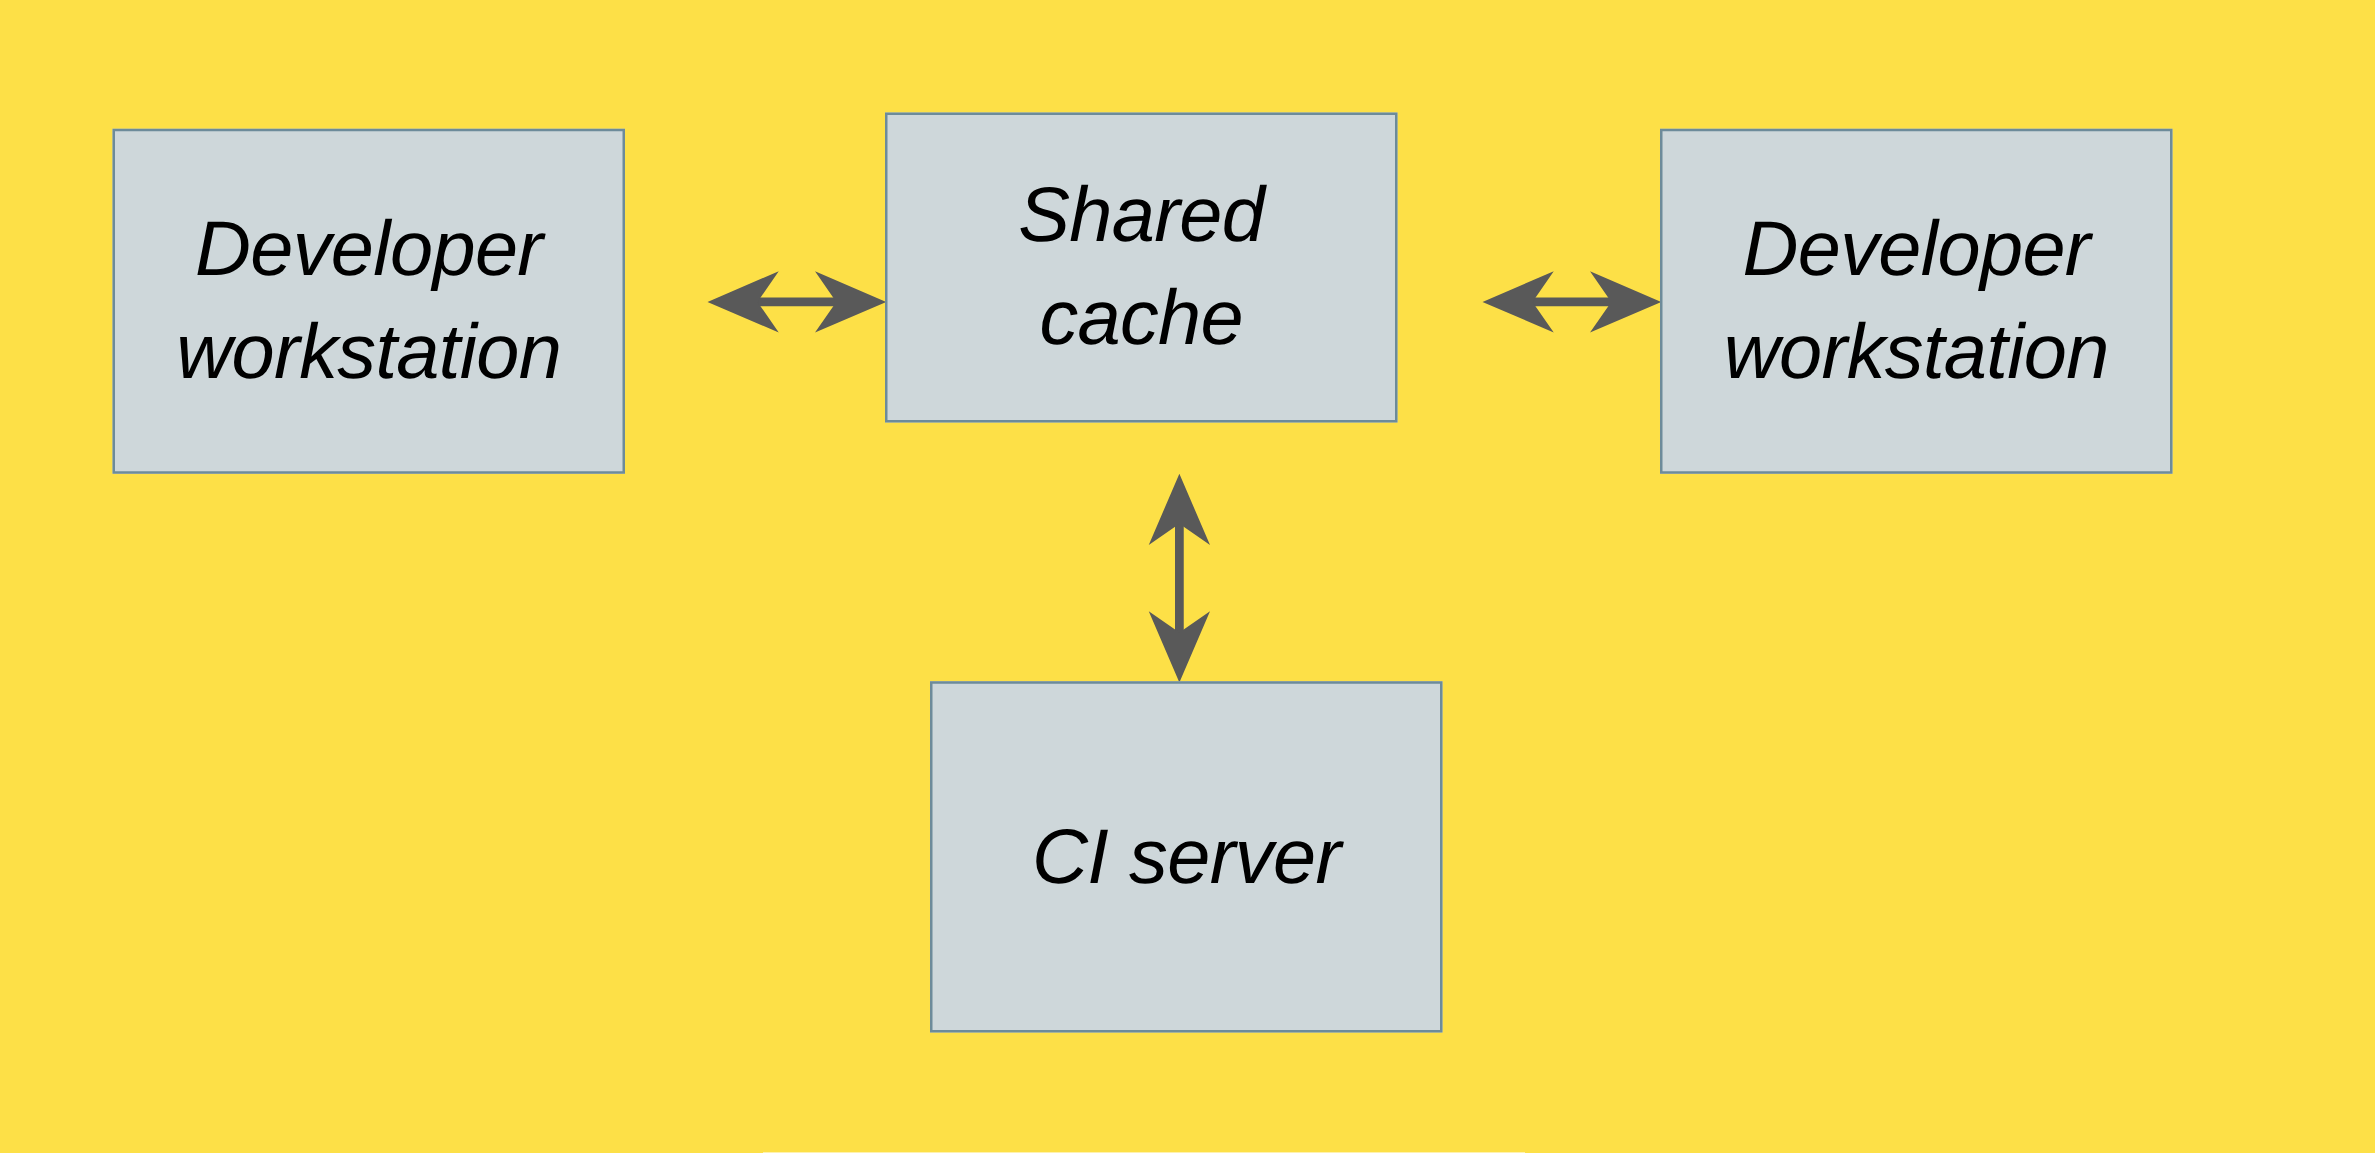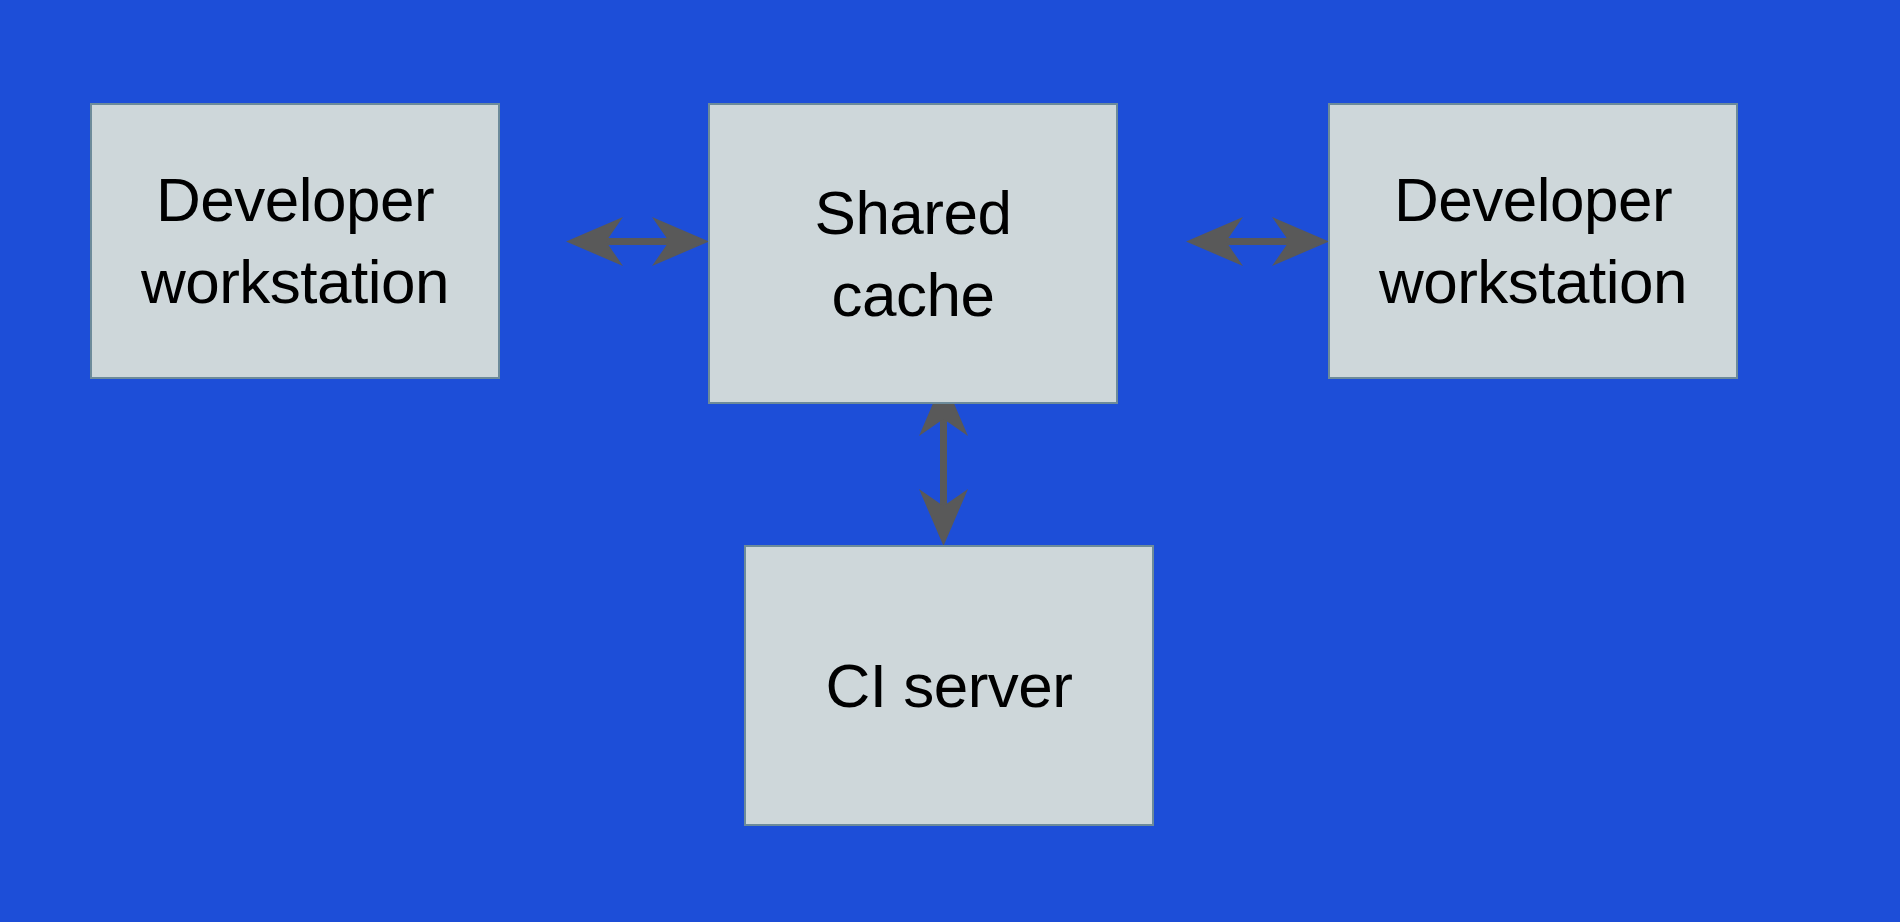--- a/index.html
+++ b/index.html
@@ -8,22 +8,23 @@
     padding: 0;
     background: #ffffff;
   }
   body {
     font-family: "Liberation Sans", sans-serif;
   }
   #canvas {
     position: relative;
     width: 1900px;
     height: 922px;
-    background: #1d4ed8;
+    background: #fde047;
     overflow: hidden;
+    font-style: italic;
   }
   .node {
     position: absolute;
     box-sizing: border-box;
     background: #ced7da;
     border: 2px solid #6d8b9a;
     display: flex;
     align-items: center;
     justify-content: center;
     text-align: center;
@@ -38,21 +39,21 @@
     white-space: pre-line;
     display: block;
     width: 118%;
   }
   .node-label.single {
     width: 100%;
   }
 
   
   #node-dev-left   { left: 90px;   top: 103px; width: 410px; height: 276px; }
-  #node-shared     { left: 708px;  top: 103px; width: 410px; height: 301px; align-items: center; }
+  #node-shared     { left: 708px;  top: 90px; width: 410px; height: 248px; align-items: center; }
   #node-dev-right  { left: 1328px; top: 103px; width: 410px; height: 276px; }
   #node-ci         { left: 744px;  top: 545px; width: 410px; height: 281px; }
 
   
   #connectors {
     position: absolute;
     left: 0;
     top: 0;
     width: 1900px;
     height: 922px;

